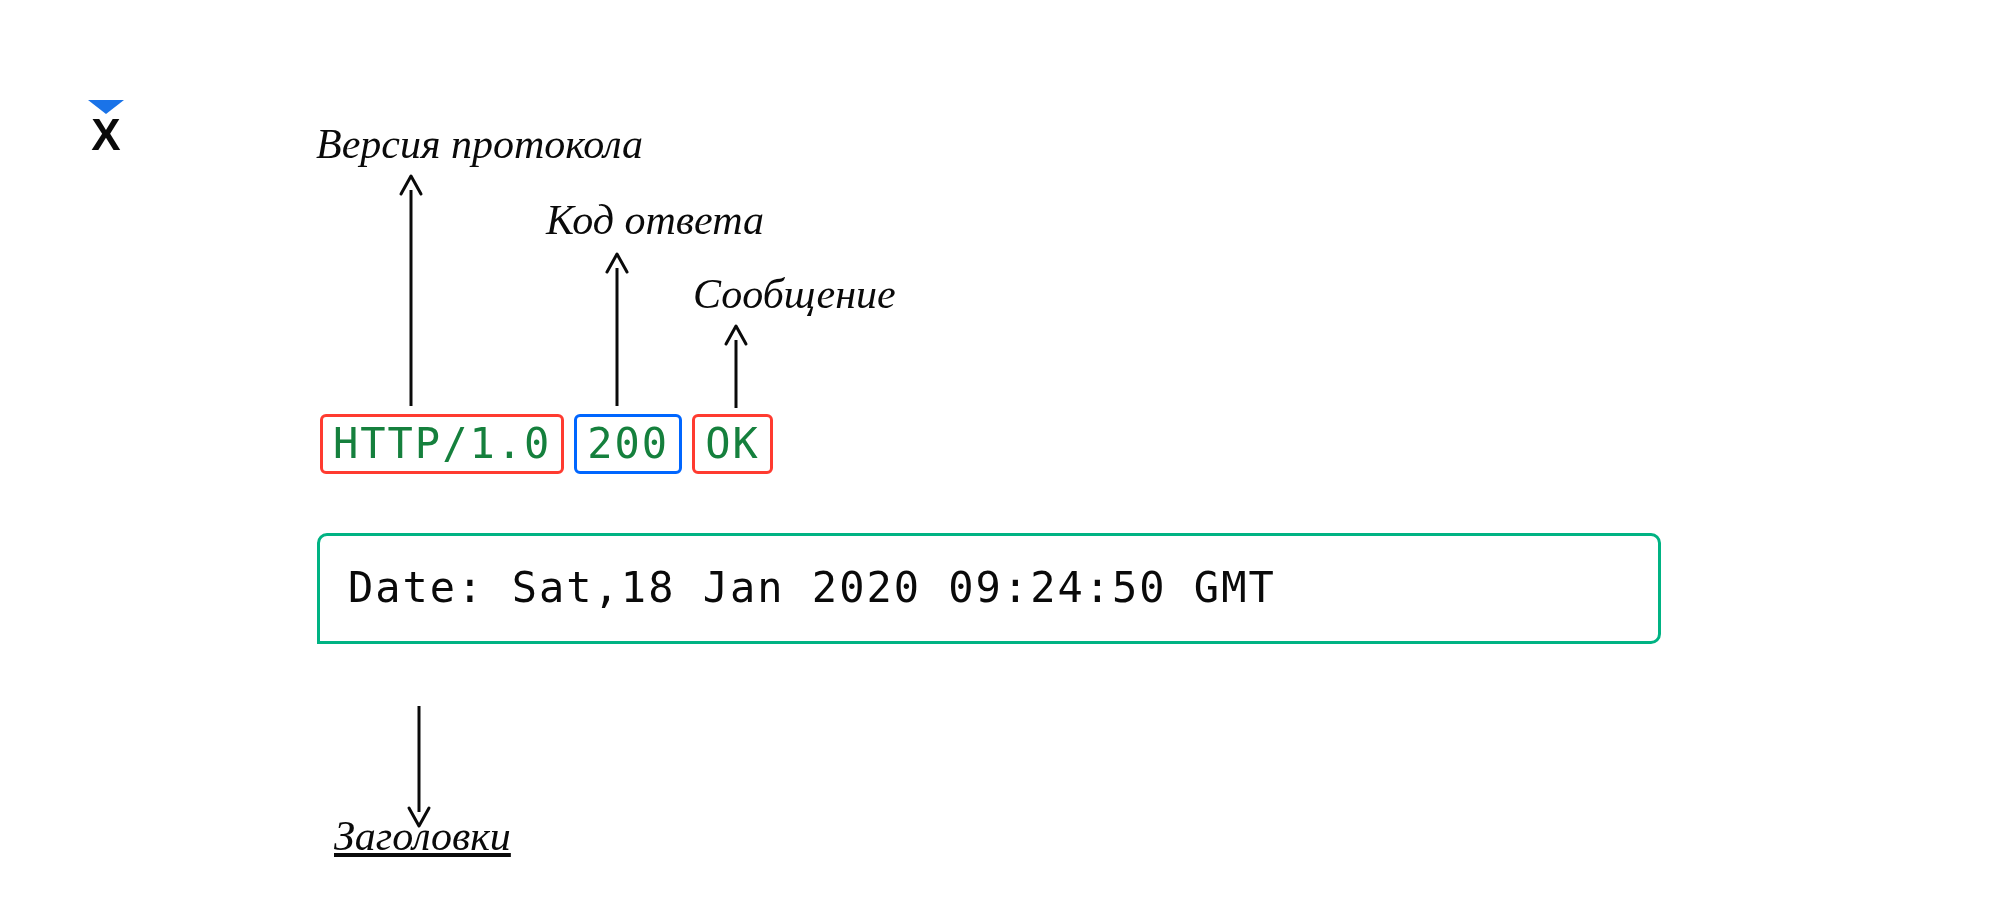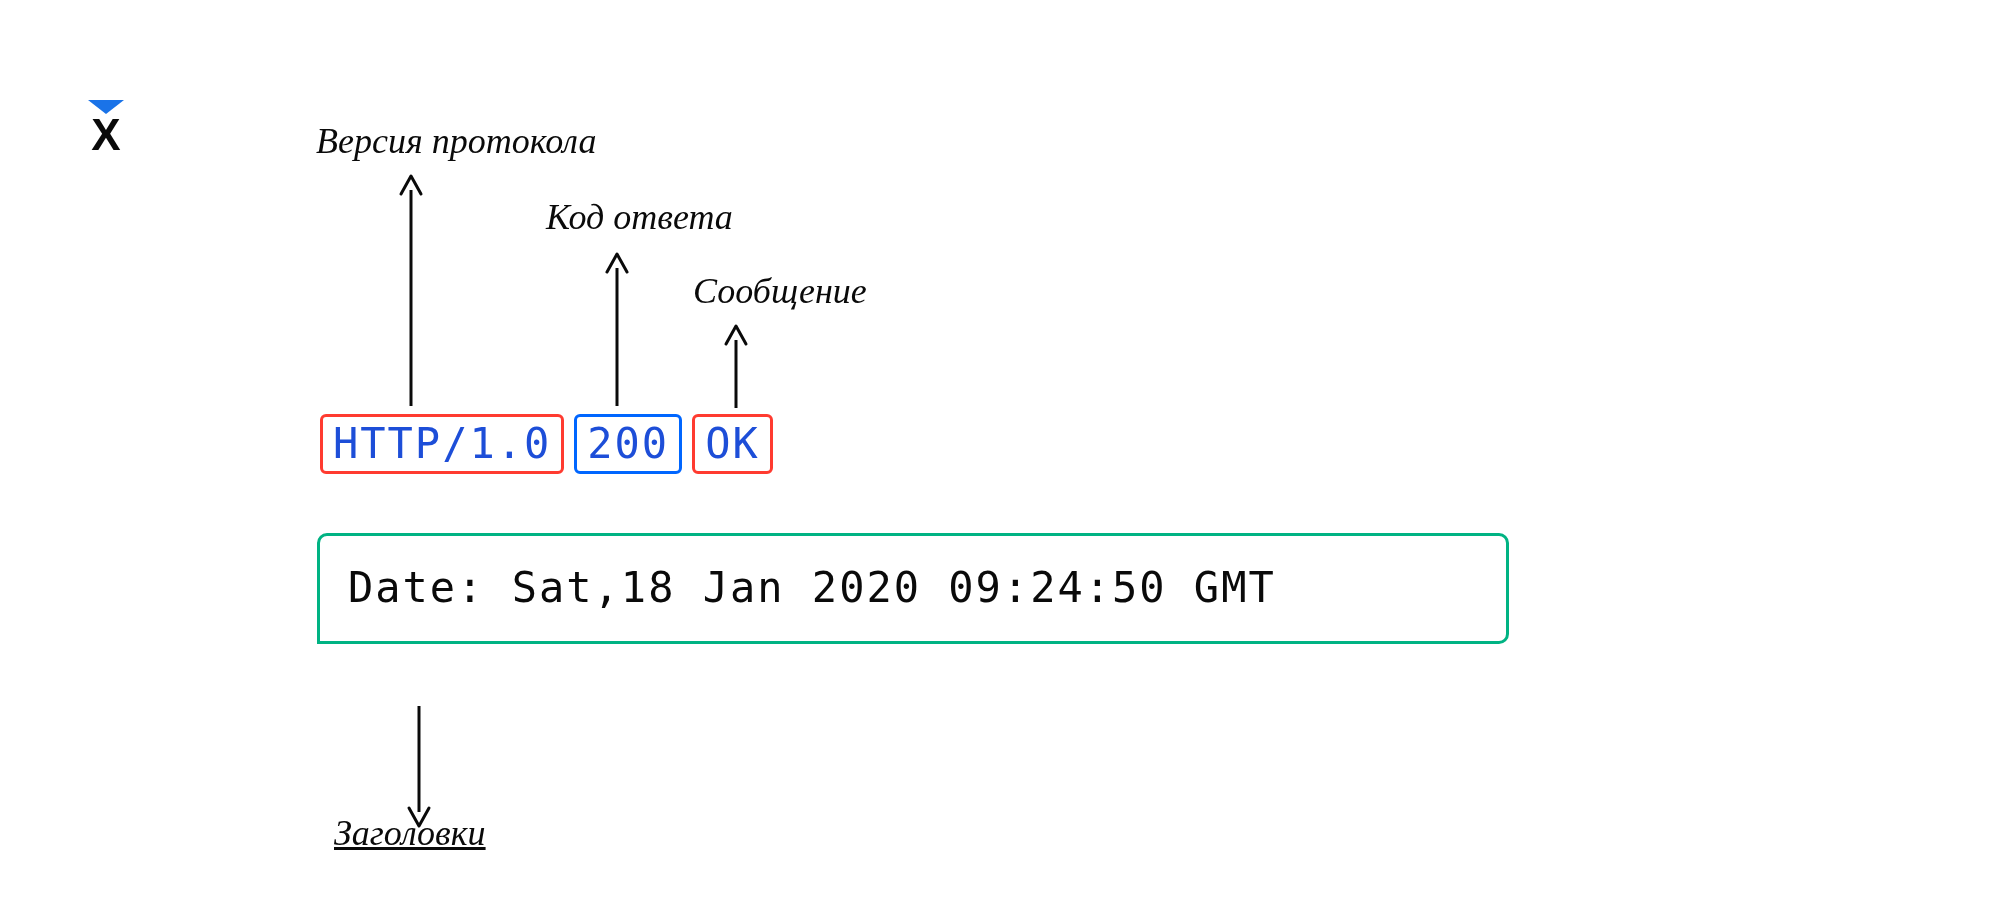--- a/index.html
+++ b/index.html
@@ -19,55 +19,55 @@
       left: 78px;
       top: 98px;
     }
     .logo svg {
       display: block;
     }
     .annotation {
       position: absolute;
       font-family: 'Brush Script MT', 'Segoe Script', 'Comic Sans MS', cursive;
       font-style: italic;
-      font-size: 36px;
+      font-size: 42px;
       color: #0a0a0a;
       white-space: nowrap;
     }
     .arrow {
       position: absolute;
     }
     .status-line {
       position: absolute;
       left: 320px;
       top: 414px;
       display: flex;
       gap: 10px;
       font-size: 42px;
       font-weight: 500;
-      color: #1d4ed8;
+      color: #15803d;
       letter-spacing: 2px;
     }
     .box {
       border: 3px solid;
       border-radius: 6px;
       padding: 2px 10px;
       line-height: 1.2;
     }
     .box-red {
       border-color: #ff3b30;
     }
     .box-blue {
       border-color: #0066ff;
     }
     .headers-box {
       position: absolute;
       left: 317px;
       top: 533px;
-      width: 1192px;
+      width: 1344px;
       border: 3px solid #00b383;
       border-radius: 10px 10px 10px 0;
       border-bottom-left-radius: 0;
       padding: 22px 28px;
       font-size: 42px;
       font-weight: 500;
       color: #0a0a0a;
       letter-spacing: 2px;
       line-height: 1.45;
     }

